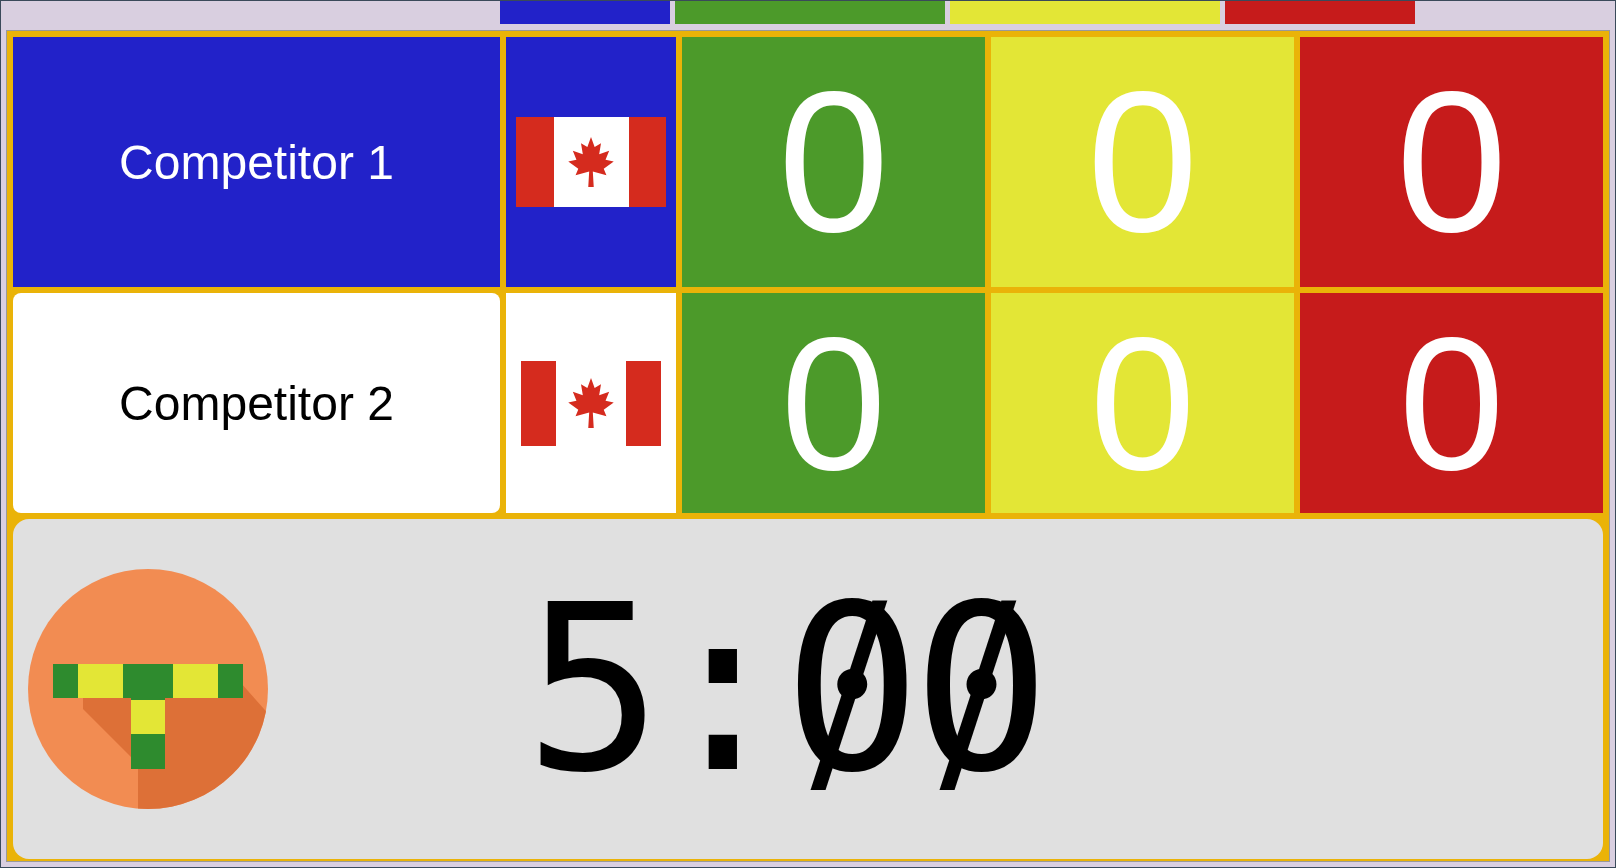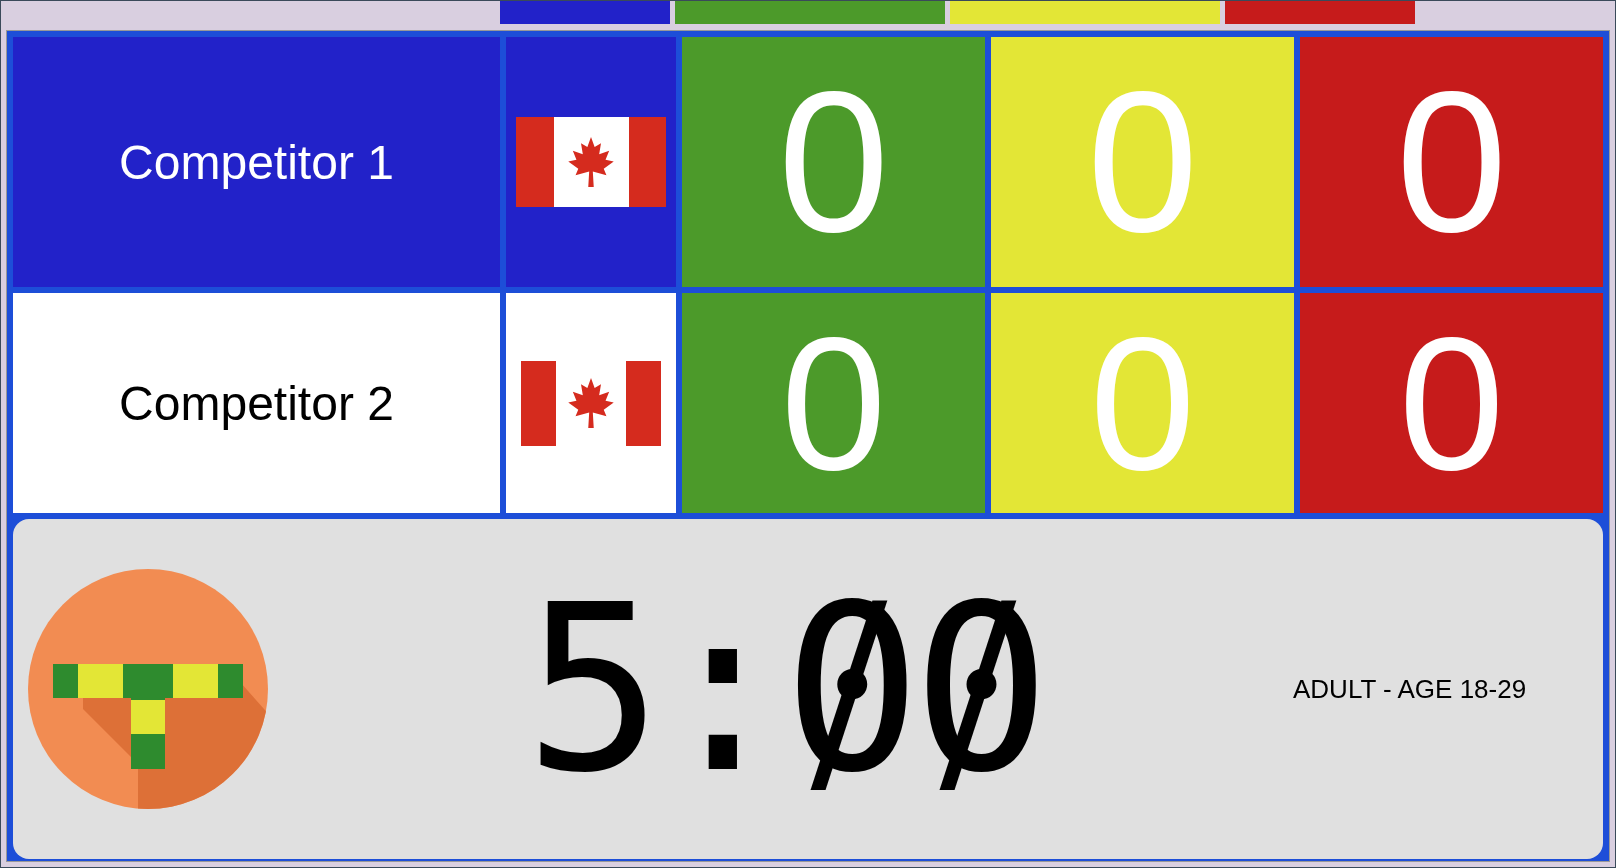--- a/index.html
+++ b/index.html
@@ -12,25 +12,25 @@
   .win-btn{width:30px;height:18px;border:1px solid #888;border-radius:3px;background:linear-gradient(#f5f5f5,#d0d0d0);font-size:10px;display:flex;align-items:center;justify-content:center;color:#444;}
   .win-btn.close{width:48px;background:linear-gradient(#e67,#c33);color:#fff;}
   
   .bgstrip{position:absolute;top:0;height:24px;}
   .bgstrip.blue{left:500px;width:170px;background:#2222c9;}
   .bgstrip.green{left:675px;width:270px;background:#4c9a2a;}
   .bgstrip.yellow{left:950px;width:270px;background:#e3e636;}
   .bgstrip.red{left:1225px;width:190px;background:#c61b1b;}
   
   .client{position:absolute;top:24px;left:0;right:0;bottom:0;border:5px solid #d9cfe0;box-sizing:border-box;}
-  .inner{position:absolute;inset:0;background:#1d4ed8;border:1px solid #999;box-sizing:border-box;padding:6px 6px 2px 6px;display:flex;flex-direction:column;gap:6px;}
+  .inner{position:absolute;inset:0;background:#eab308;border:1px solid #999;box-sizing:border-box;padding:6px 6px 2px 6px;display:flex;flex-direction:column;gap:6px;}
   .row{display:flex;gap:6px;height:250px;}
   .cell{display:flex;align-items:center;justify-content:center;box-sizing:border-box;}
   .name1{flex:0 0 487px;background:#2222c9;color:#fff;font-size:48px;}
-  .name2{flex:0 0 487px;background:#fff;color:#000;font-size:48px;}
+  .name2{flex:0 0 487px;background:#fff;color:#000;font-size:48px;border-radius:8px;}
   .flagbox1{flex:0 0 170px;background:#2222c9;}
   .flagbox2{flex:0 0 170px;background:#fff;}
   .score{flex:1;color:#fff;font-size:200px;font-weight:400;line-height:1;}
   .row2 .score{font-size:190px;}
   .green{background:#4c9a2a;}
   .yellow{background:#e3e636;}
   .red{background:#c61b1b;}
   .row2{height:220px;}
   .bottom{flex:1;background:#e0e0e0;display:flex;align-items:center;padding:0 20px 0 10px;gap:20px;border-radius:16px;}
   .logo{width:250px;height:250px;flex:0 0 250px;position:relative;}
@@ -126,19 +126,18 @@
               <rect x="150" y="100" width="45" height="34" fill="#e3e636"></rect>
               <rect x="108" y="100" width="34" height="105" fill="#2e8b2e"></rect>
               <rect x="108" y="136" width="34" height="34" fill="#e3e636"></rect>
             </g>
           </svg>
         </div>
         <div class="timer">
           <span>5:<span style="position: relative; display: inline-block;">0<span style="position: absolute; left: 0px; right: 0px; top: 0px; text-align: center; transform: scaleX(0.7);">/</span></span><span style="position: relative; display: inline-block;">0<span style="position: absolute; left: 0px; right: 0px; top: 0px; text-align: center; transform: scaleX(0.7);">/</span></span></span>
         </div>
         <div class="meta">
-          <div>ADULT - AGE 18-29</div>
         </div>
       </div>
 
     </div>
   </div>
 </div>
 
 </body></html>

